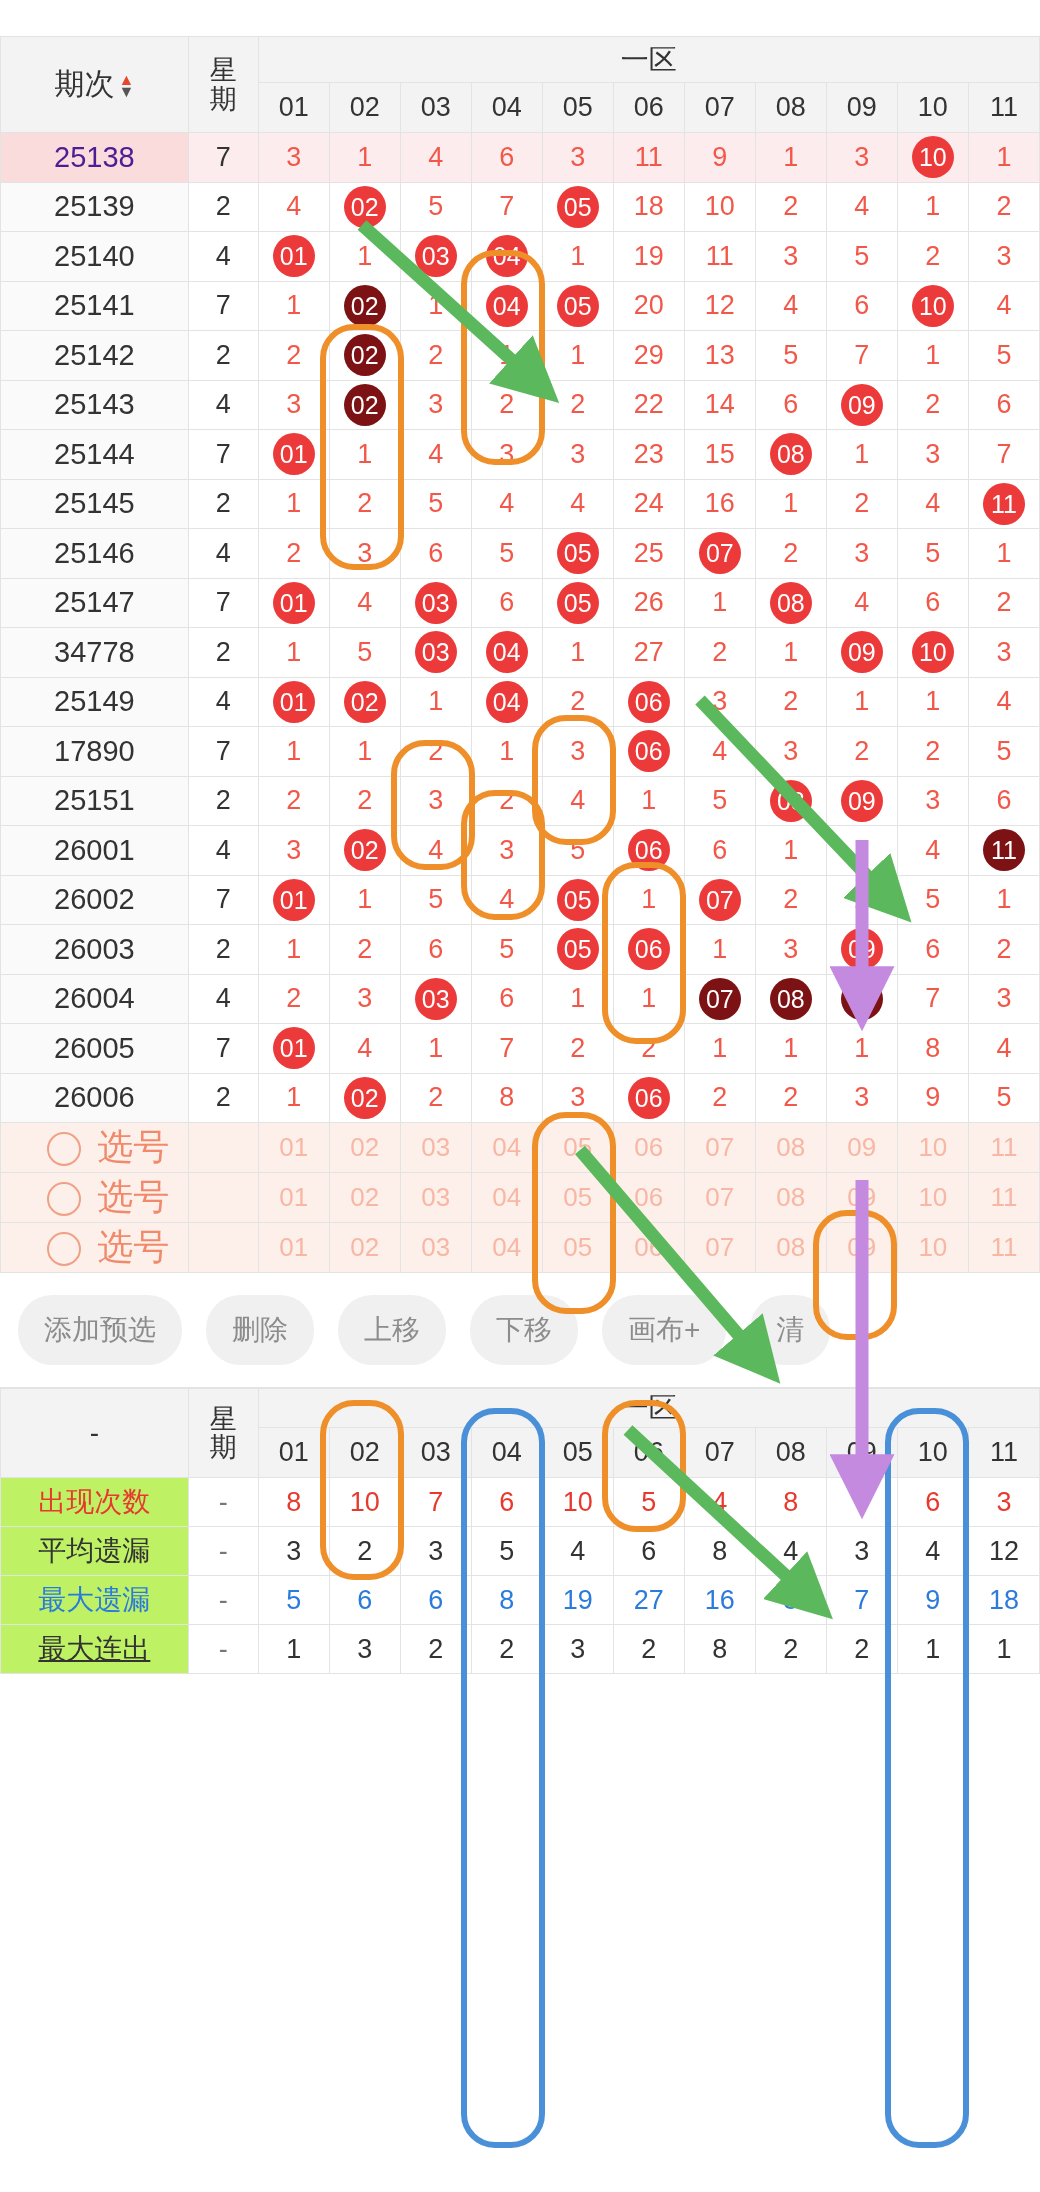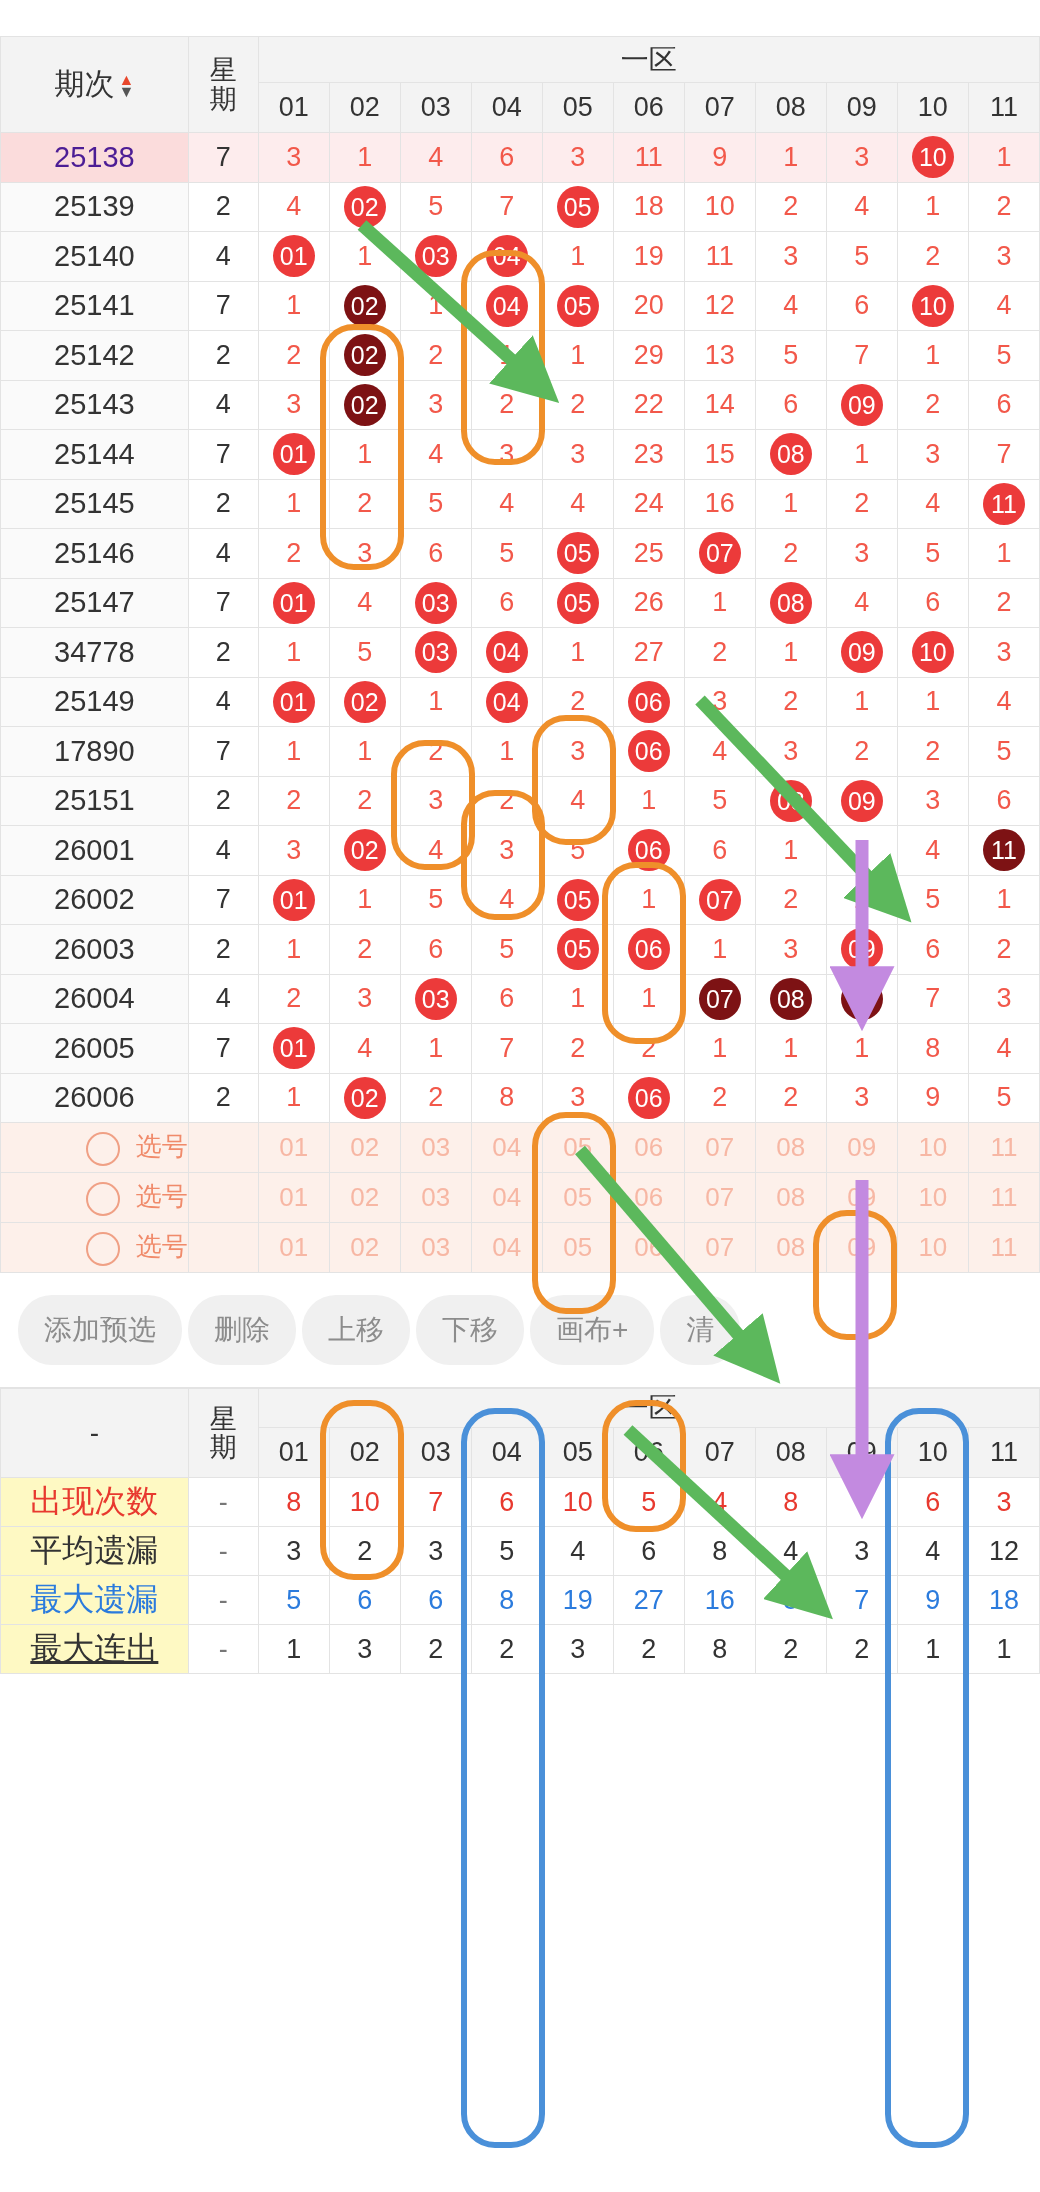--- a/index.html
+++ b/index.html
@@ -88,40 +88,40 @@
     font-size: 25px;
   }
   .ball.red { background: #ec3a3a; }
   .ball.dark { background: #7d1214; }
 
   
   tr.selrow td { height: 50px; background: #fdf0ea; }
   tr.selrow td.issue {
     background: #fdf0ea;
     color: #f08a6a;
-    font-size: 26px;
-    text-align: right;
+    font-size: 36px;
+    text-align: center;
     padding-left: 28px;
   }
   .sel-circle {
     display: inline-block;
     width: 34px; height: 34px;
     border: 2px solid #f0a085;
     border-radius: 50%;
     vertical-align: middle;
     margin-right: 16px;
   }
   tr.selrow td.num { background: #fdf0ea; color: #f7b7a4; font-size: 26px; }
   tr.selrow td.week { background: #fdf0ea; }
 
   
   .btnbar {
     display: flex;
     align-items: center;
-    gap: 6px;
+    gap: 24px;
     padding: 22px 18px;
     background: #ffffff;
     border-bottom: 1px solid #e3e3e3;
     text-align: right;
   }
   .btn {
     background: #f0f0f0;
     color: #8c8c8c;
     border-radius: 34px;
     font-size: 28px;
@@ -139,21 +139,21 @@
     border: 1px solid #e3e3e3;
     text-align: center;
     vertical-align: middle;
     font-weight: normal;
     padding: 0;
   }
   .st-hdr { background: #f3f3f3; color: #333; font-size: 28px; }
   .st-hdr-week { background: #f3f3f3; color: #333; font-size: 27px; line-height: 1.05; }
   .st-hdr-num { background: #f3f3f3; color: #333; font-size: 27px; height: 50px; }
   tr.strow td { height: 49px; }
-  td.st-label { background: #fef9c3; font-size: 32px; }
+  td.st-label { background: #bef264; font-size: 28px; }
   td.st-val { background: #fff; font-size: 27px; }
 
   
   .ov {
     position: absolute;
     pointer-events: none;
   }
   .orange-box {
     border: 6px solid #ef8f2a;
     border-radius: 34px;

